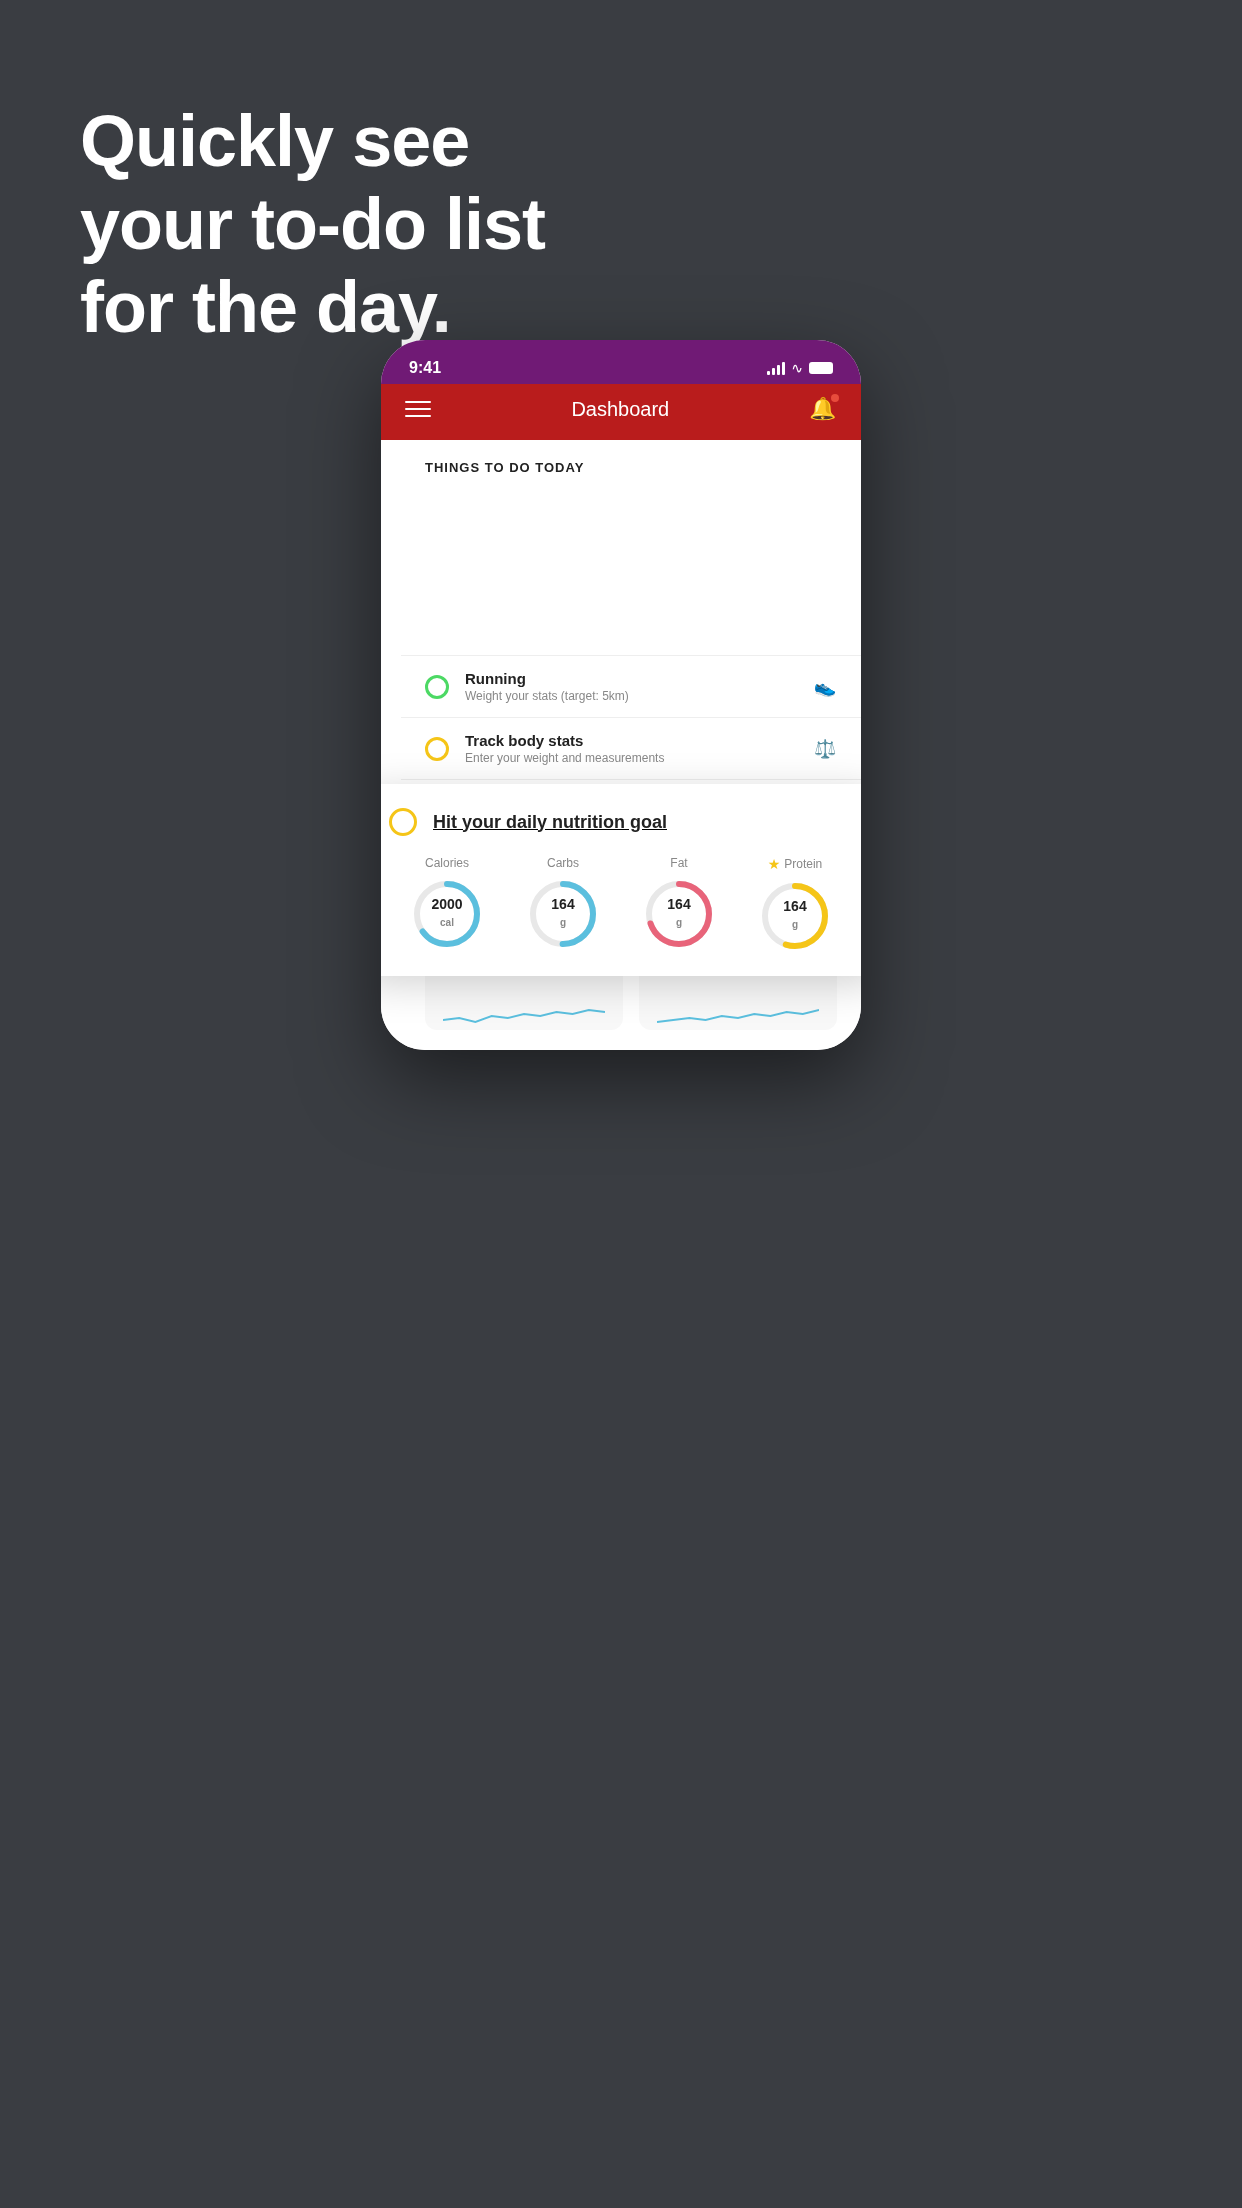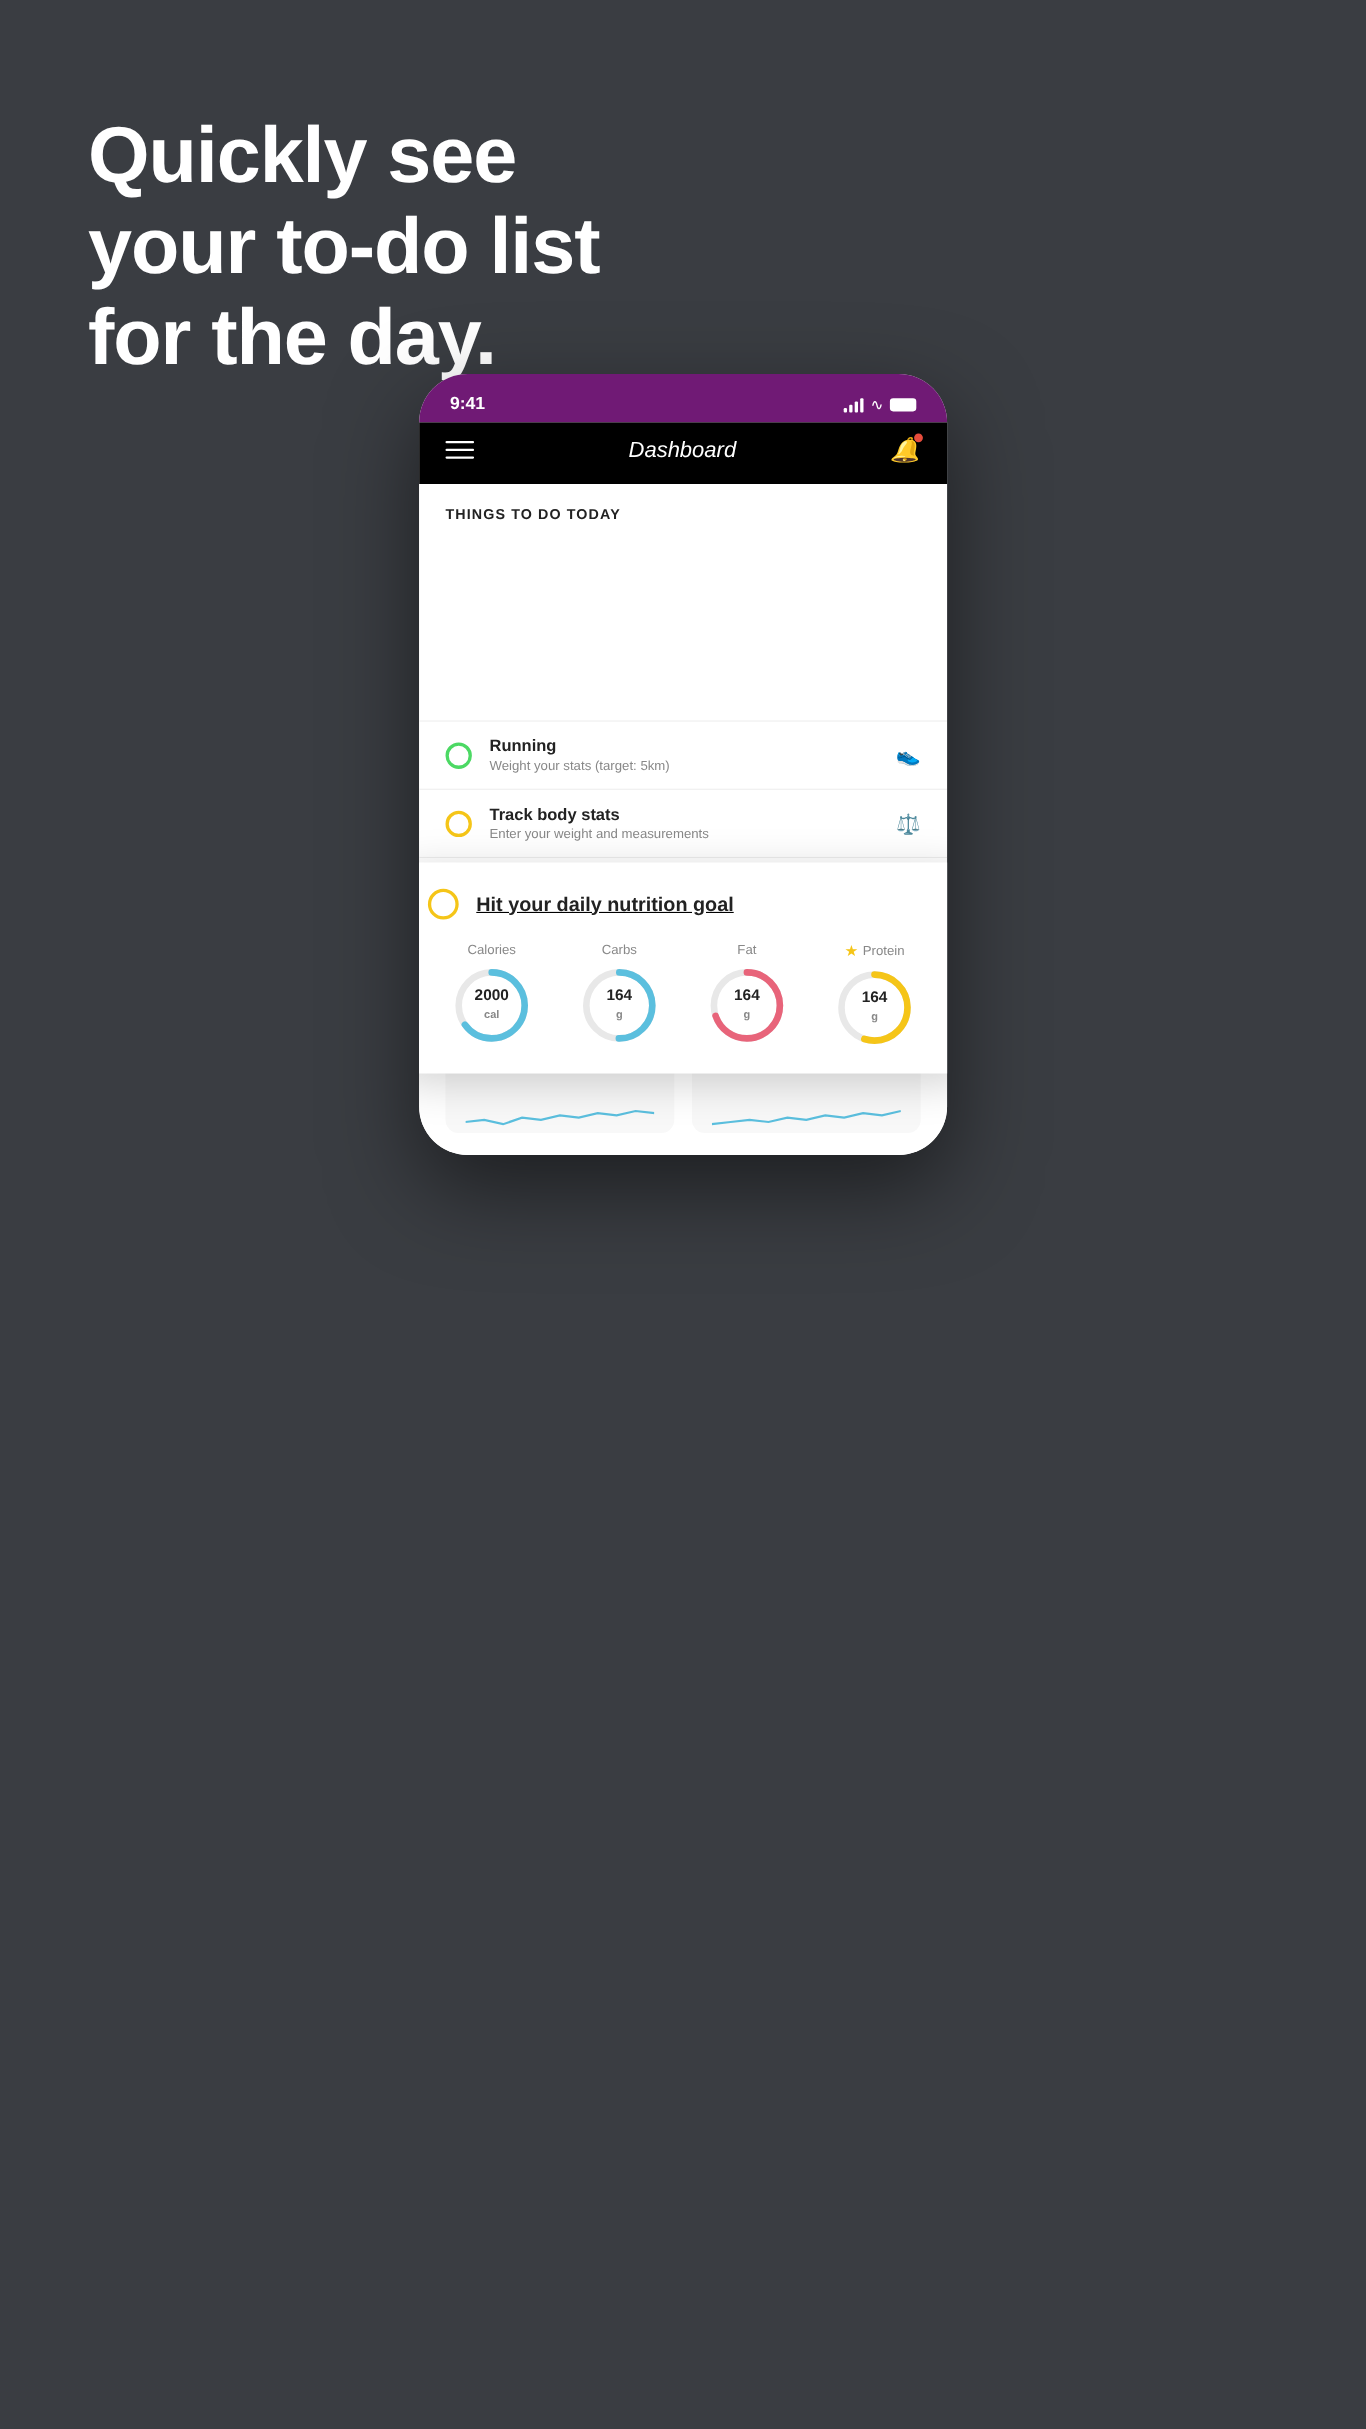--- a/index.html
+++ b/index.html
@@ -88,26 +88,25 @@
       width: 24px;
       height: 12px;
       border: 2px solid #fff;
       border-radius: 3px;
       position: relative;
       background: #fff;
     }
 
     
     .app-header {
-      background: #000000;
+      background: #b91c1c;
       padding: 12px 24px 18px;
       display: flex;
       justify-content: space-between;
       align-items: center;
-      font-style: italic;
     }
 
     .hamburger {
       display: flex;
       flex-direction: column;
       gap: 5px;
       cursor: pointer;
     }
 
     .hamburger span {
@@ -137,20 +136,21 @@
       width: 8px;
       height: 8px;
       background: #e74c3c;
       border-radius: 50%;
     }
 
     
     .content {
       background: #fff;
       position: relative;
+      padding-left: 20px;
     }
 
     .section-header {
       padding: 20px 24px 10px;
       font-size: 13px;
       font-weight: 800;
       letter-spacing: 1px;
       color: #222;
     }
 

